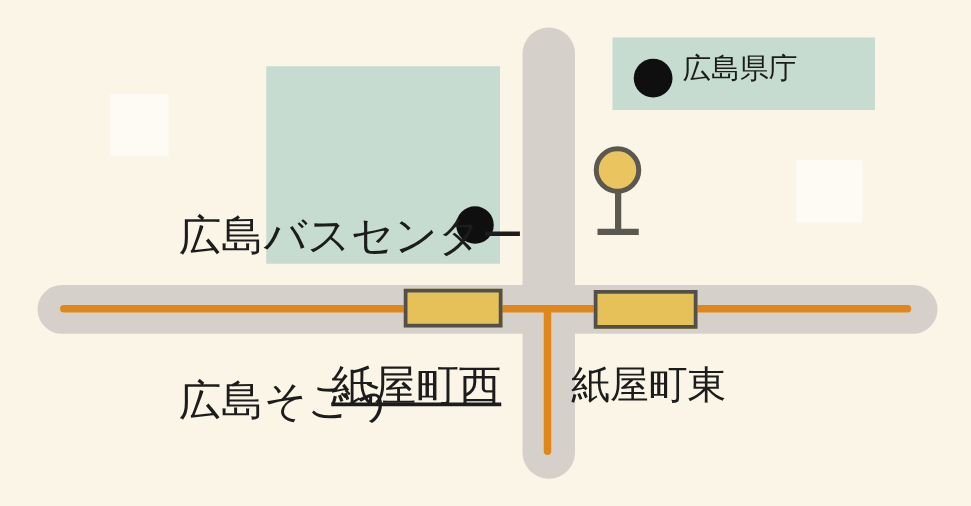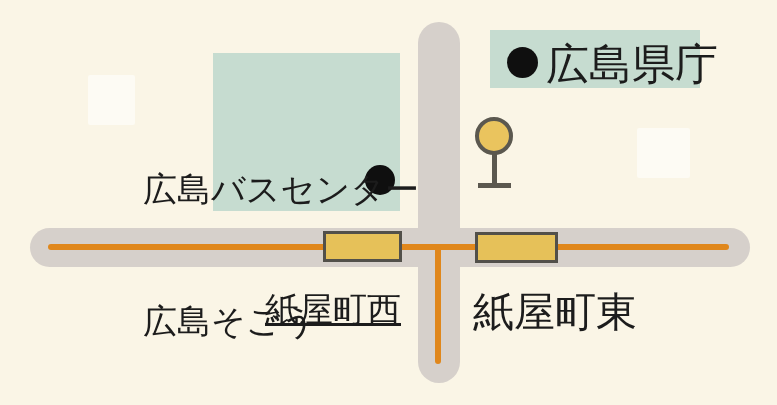--- a/index.html
+++ b/index.html
@@ -68,24 +68,24 @@
   
   .tram-stop {
     background: #E6C159; border: 3px solid #52504A; box-sizing: border-box;
   }
   .tram-stop-west { left: 323px; top: 231px; width: 79px; height: 31px; }
   .tram-stop-east { left: 475px; top: 232px; width: 83px; height: 31px; }
 
   
   .label { white-space: pre; color: #1C1C1C; }
   .label-bus-center { left: 143px; top: 79px; font-size: 34px; line-height: 44px; }
-  .label-pref-office { left: 546px; top: 43px; font-size: 43px; line-height: 1; }
+  .label-pref-office { left: 546px; top: 43px; font-size: 23px; line-height: 1; }
   .label-busstop { left: 531px; top: 119px; font-size: 33px; line-height: 38px; }
   .label-stop-west { left: 265px; top: 292px; font-size: 34px; line-height: 1; text-decoration: underline; }
-  .label-stop-east { left: 473px; top: 292px; font-size: 41px; line-height: 1; }
+  .label-stop-east { left: 457px; top: 292px; font-size: 31px; line-height: 1; }
 </style>
 </head>
 <body>
 
 <div class="map-canvas">
 
   <div class="abs road-vertical"></div>
   <div class="abs road-horizontal"></div>
 
   <div class="abs tram-line-h"></div>

